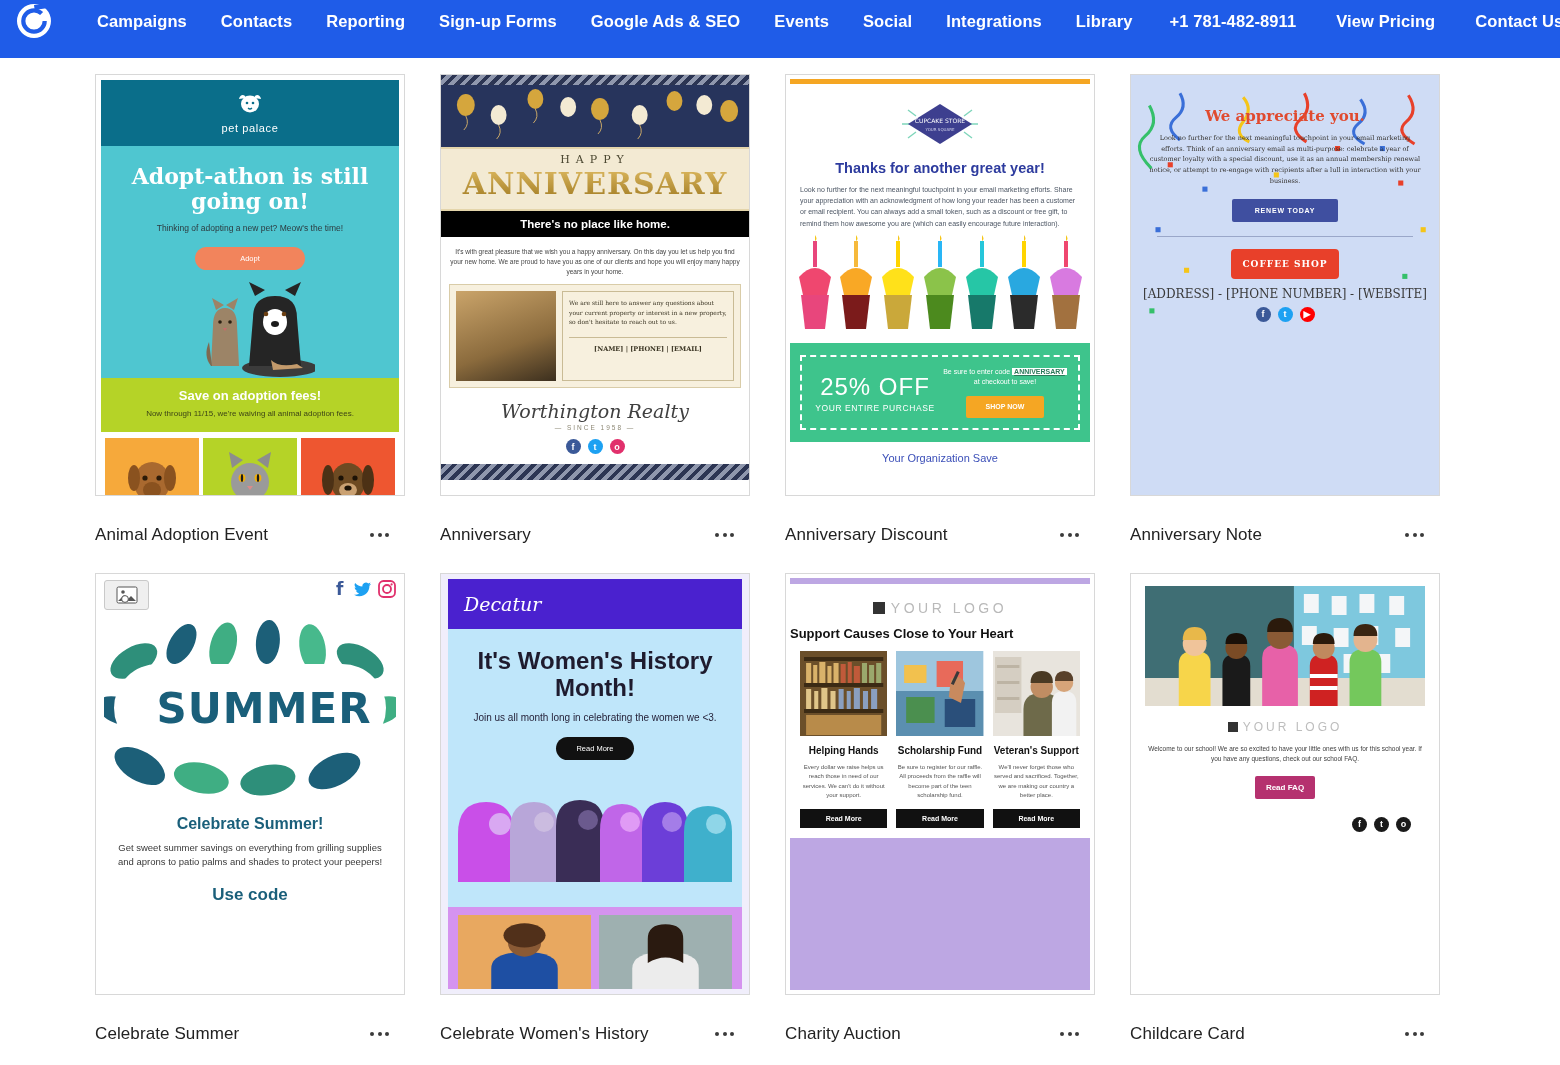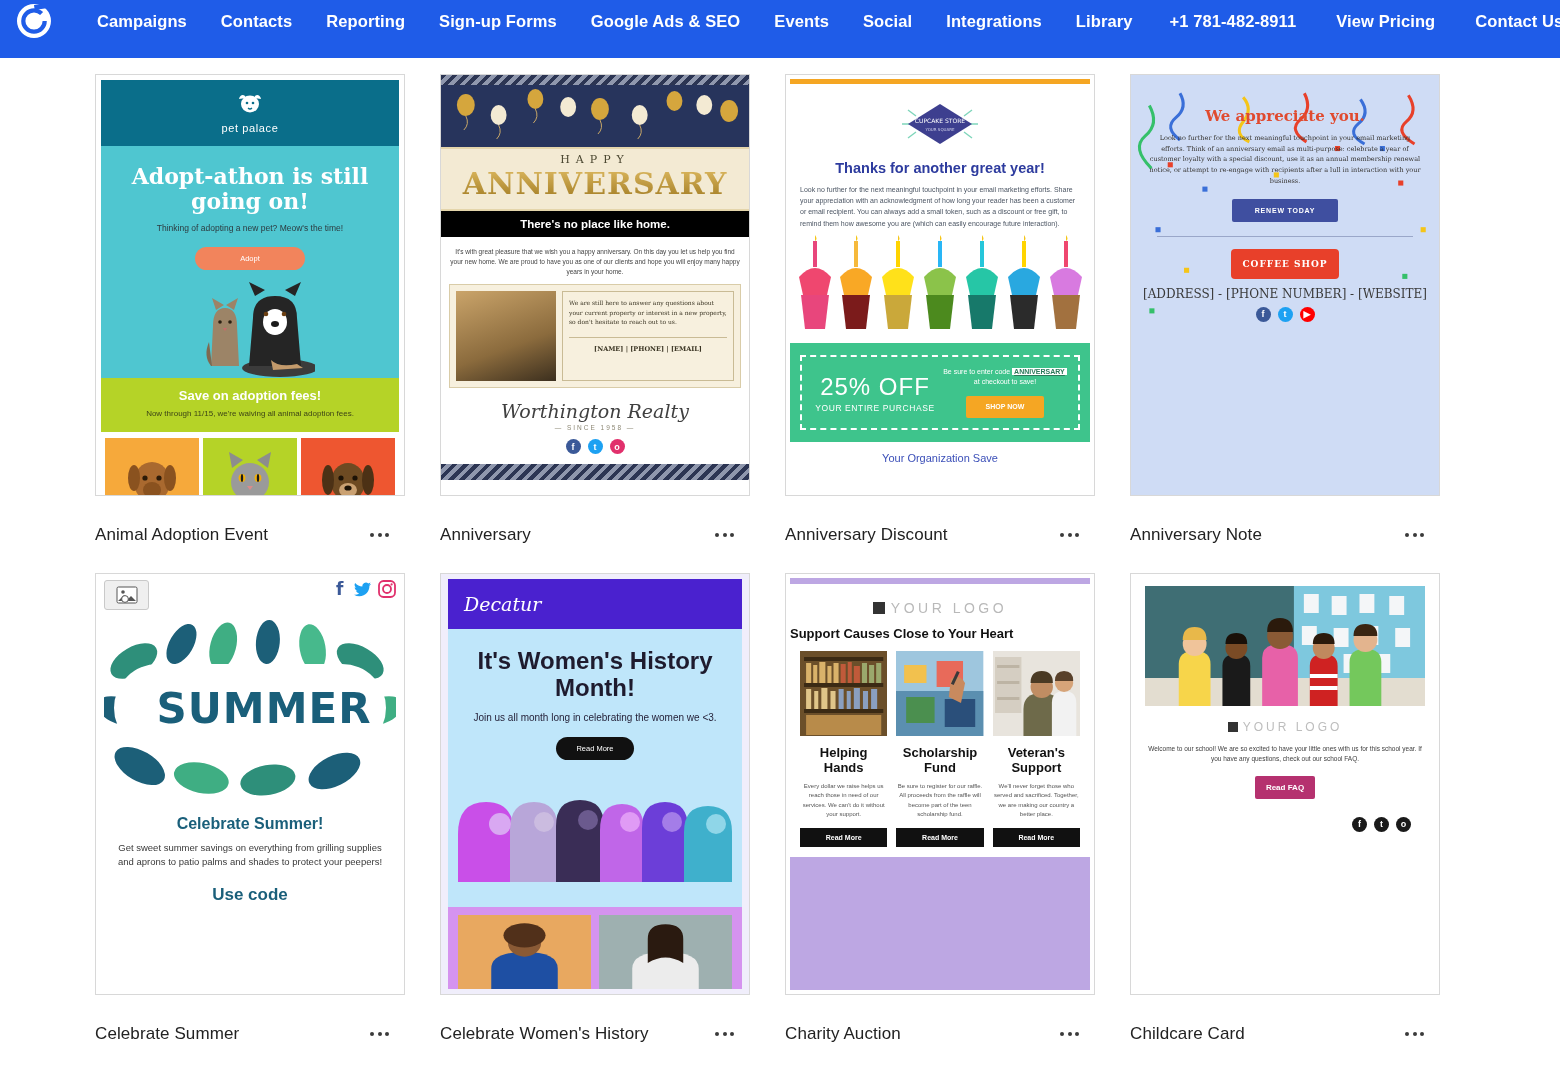--- a/index.html
+++ b/index.html
@@ -184,21 +184,21 @@
   
   .c7{ background:#fff; height:100%; display:flex; flex-direction:column; padding:4px; }
   .c7-top{ height:6px; background:#bda7e3; }
   .c7-logo{ display:flex; align-items:center; justify-content:center; gap:6px; padding:16px 0 4px; }
   .c7-logo .sq{ width:12px;height:12px;background:#333; display:inline-block; }
   .c7-logo .lt{ color:#b9b9b9; font-size:14px; letter-spacing:3.5px; }
   .c7-h{ text-align:left; font-size:13px; font-weight:bold; color:#111; margin-top:6px; }
   .c7-cols{ display:flex; gap:9px; padding:10px 10px 0; }
   .c7-col{ flex:1; text-align:center; }
   .c7-col .ph{ width:100%; height:85px; }
-  .c7-col h4{ margin:9px 0 6px; font-size:13px; font-weight:bold; color:#111; }
+  .c7-col h4{ margin:9px 0 6px; font-size:10px; font-weight:bold; color:#111; }
   .c7-col p{ margin:7px 0 0; font-size:6px; color:#555; line-height:1.55; }
   .c7-col .rb{ background:#111; color:#fff; font-size:7px; font-weight:bold;
                padding:6px 0; margin-top:9px; }
   .c7-purple{ background:#bda7e3; flex:1; margin-top:10px; }
 
   
   .c8{ background:#fff; height:100%; padding:12px 14px; display:flex; flex-direction:column; }
   .c8-img{ width:100%; height:120px; }
   .c8-logo{ display:flex; align-items:center; justify-content:center; gap:5px; margin-top:14px; }
   .c8-logo .sq{ width:10px;height:10px;background:#333; }

